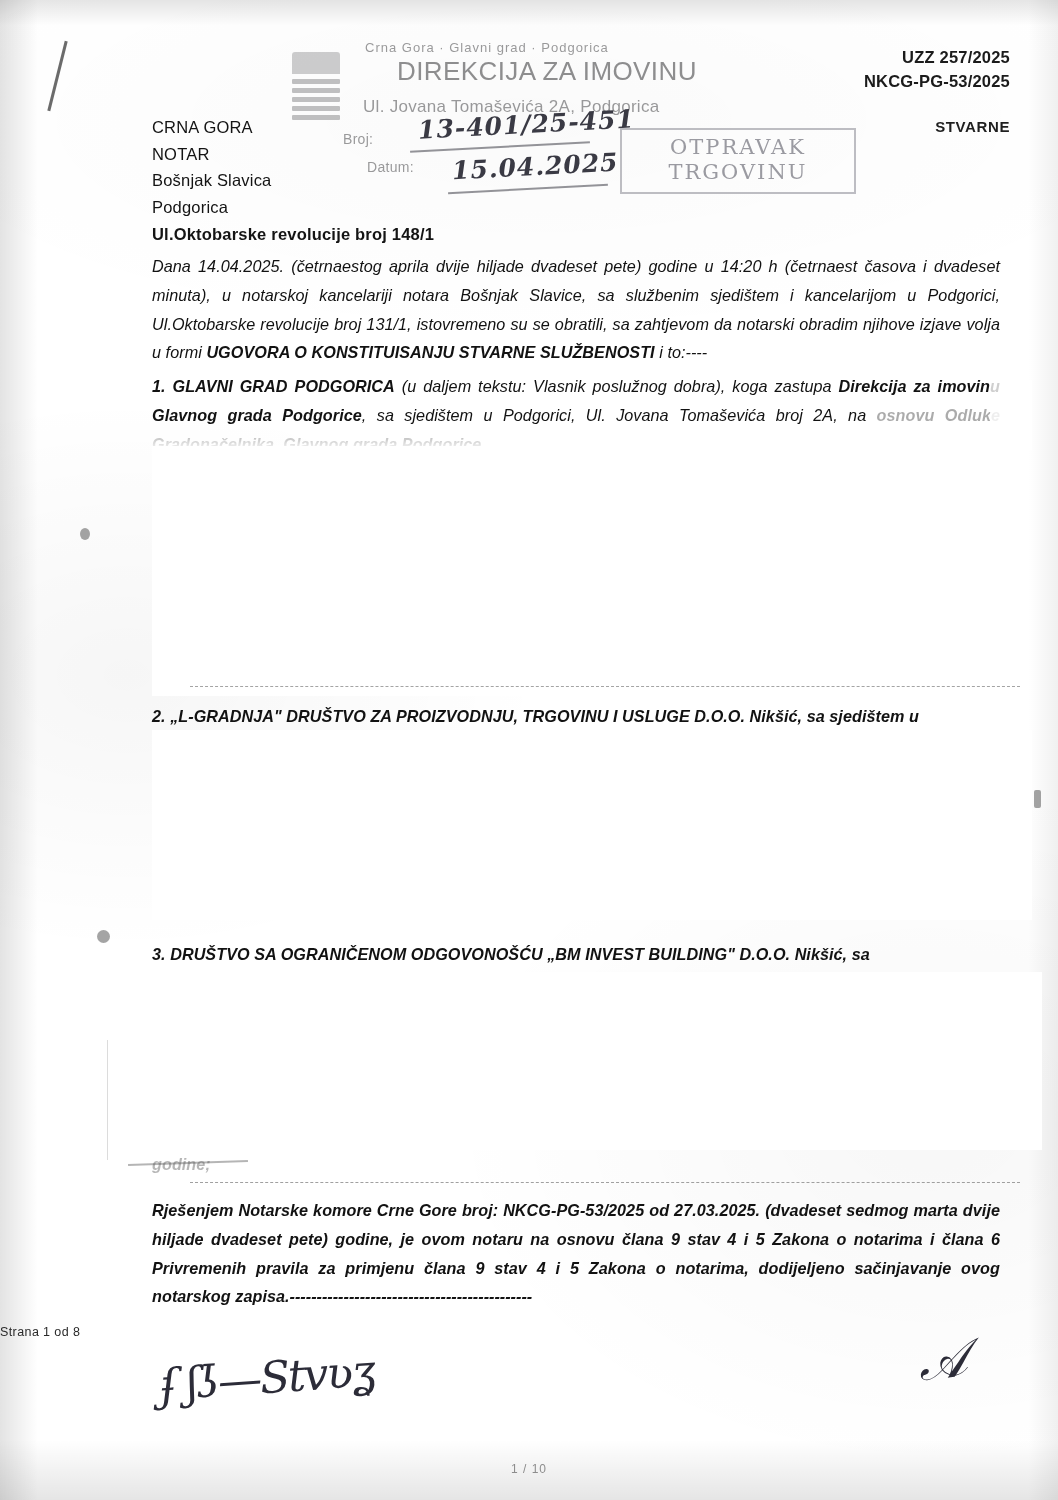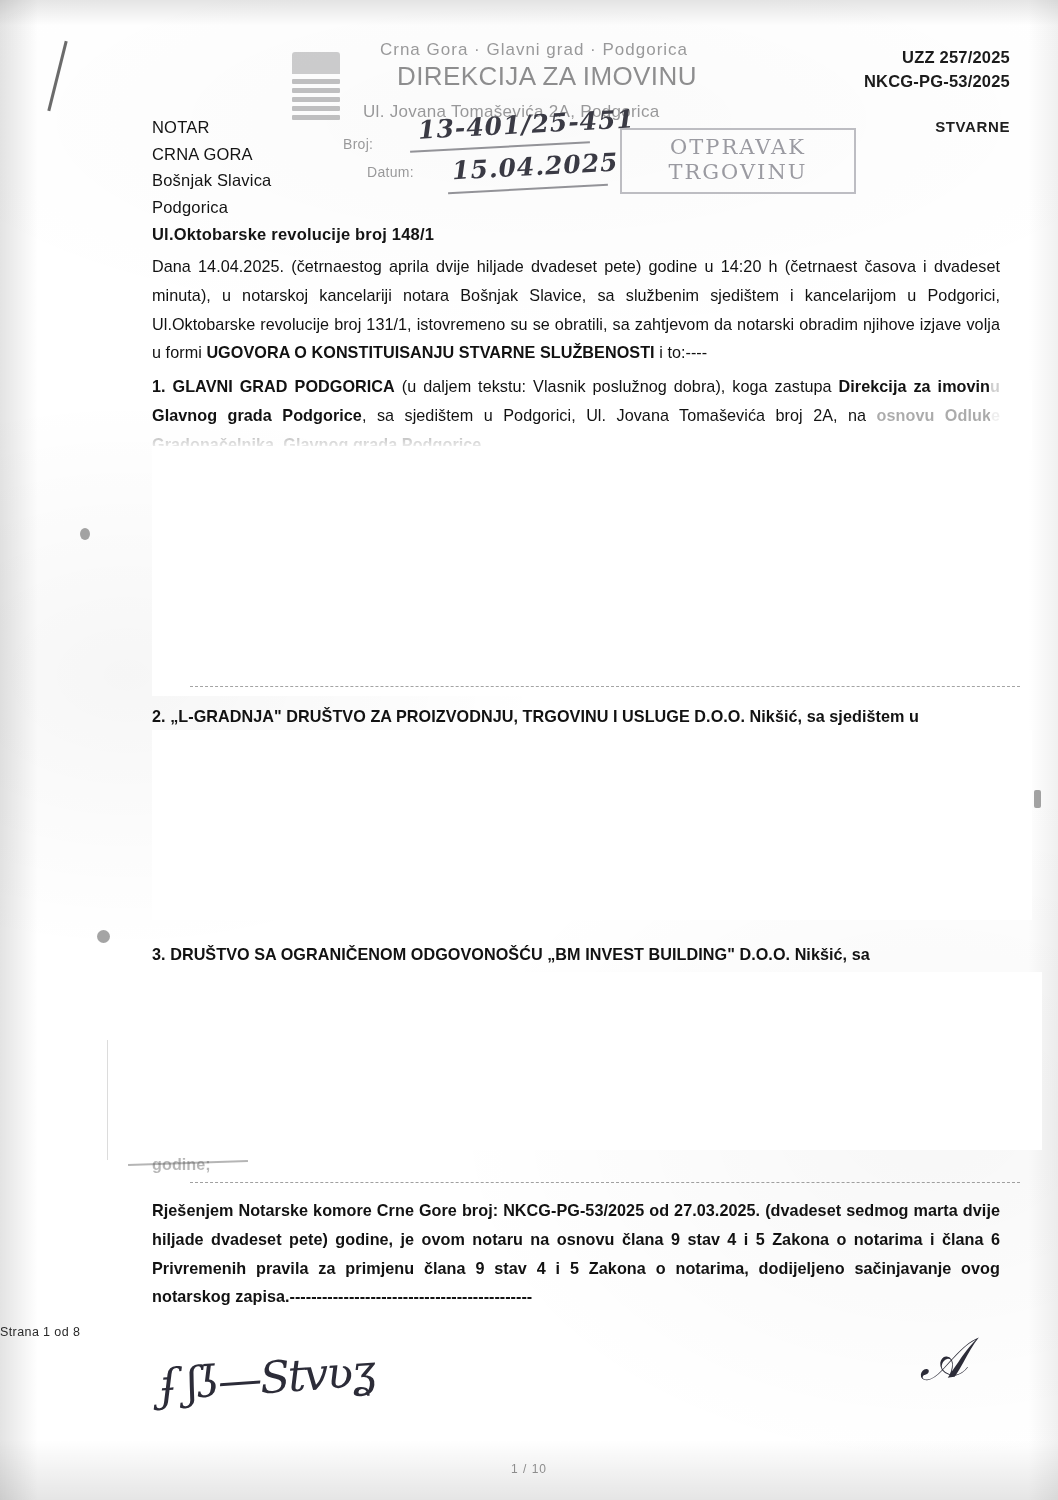--- a/index.html
+++ b/index.html
@@ -65,24 +65,23 @@
   
   .stamp {
     position: absolute;
     left: 283px;
     top: 40px;
     width: 420px;
     color: #5d5d5f;
     opacity: 0.62;
   }
   .stamp .l1 {
-    font-size: 17px;
+    font-size: 13px;
     letter-spacing: 1.0px;
     margin-left: 82px;
-    text-align: center;
   }
   .stamp .l2 {
     font-size: 26px;
     letter-spacing: 0.4px;
     margin-left: 114px;
     margin-top: 1px;
     color: #4b4b4d;
   }
   .stamp .l3 {
     font-size: 17px;
@@ -182,20 +181,21 @@
   
   .body-text {
     position: absolute;
     left: 152px;
     width: 848px;
     font-size: 16.2px;
     line-height: 1.78;
     color: #121212;
     text-align: justify;
     letter-spacing: 0.05px;
+    font-style: italic;
   }
   #para-intro { top: 252px; }
   #para-1 { top: 372px; }
   #para-2 { top: 702px; width: 862px; }
   #para-3 { top: 940px; width: 862px; }
   #para-tail { top: 1150px; }
   #para-reso { top: 1196px; }
 
   b, .b { font-weight: bold; }
 
@@ -317,22 +317,22 @@
   <div class="hand-underline" id="ul-broj"></div>
   <div class="hand" id="hand-datum">15.04.2025</div>
   <div class="hand-underline" id="ul-datum"></div>
 
   <div class="rubber">
     <div class="r1">OTPRAVAK</div>
     <div class="r2">TRGOVINU</div>
   </div>
 
   <div class="addressee">
+    <div>CRNA GORA</div>
     <div>NOTAR</div>
-    <div>CRNA GORA</div>
     <div>Bošnjak Slavica</div>
     <div>Podgorica</div>
     <div class="bold">Ul.Oktobarske revolucije broj 148/1</div>
   </div>
 
   <div class="body-text" id="para-intro">
     <span>Dana 14.04.2025. (četrnaestog aprila dvije hiljade dvadeset pete) godine u 14:20 h (četrnaest časova i dvadeset minuta), u notarskoj kancelariji notara Bošnjak Slavice, sa službenim sjedištem i kancelarijom u Podgorici, Ul.Oktobarske revolucije broj 131/1, istovremeno su se obratili, sa zahtjevom da notarski obradim njihove izjave volja u formi </span><b>UGOVORA O KONSTITUISANJU STVARNE SLUŽBENOSTI</b><span> i to:</span><span class="dash-run">----</span>
   </div>
 
   <div class="body-text" id="para-1">

